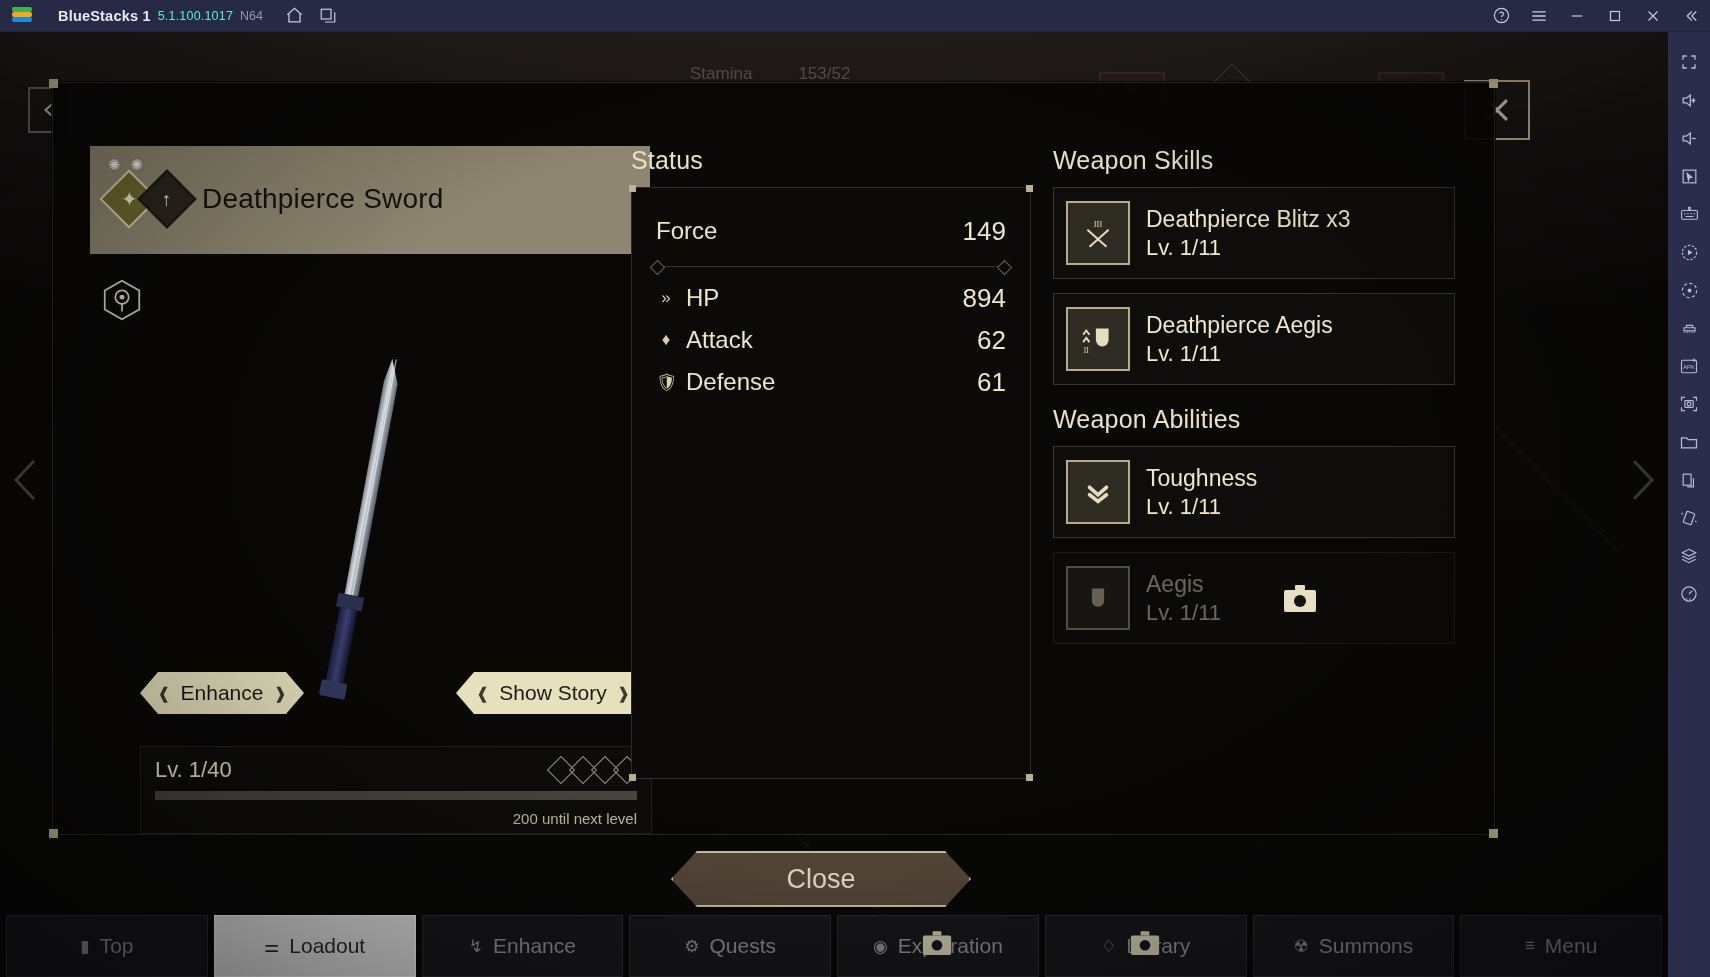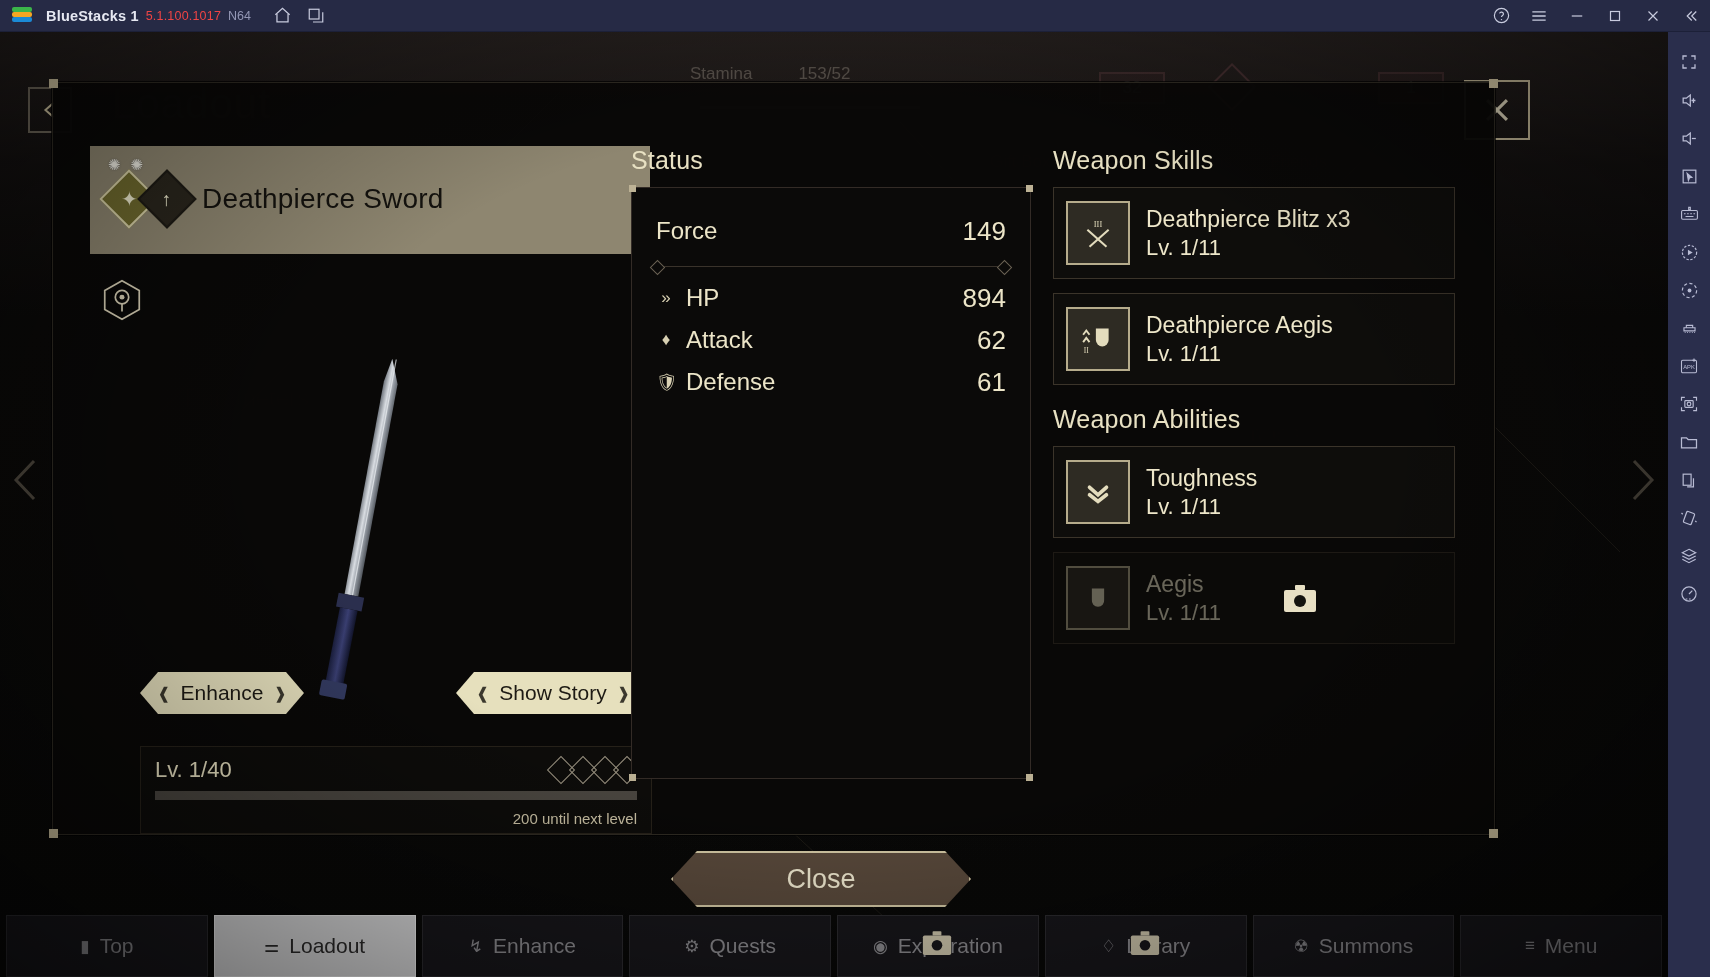--- a/index.html
+++ b/index.html
@@ -15,22 +15,22 @@
   .titlebar {
     position: absolute; top: 0; left: 0; width: 1710px; height: 32px;
     background: #262a45; display: flex; align-items: center;
     border-bottom: 1px solid #1c2038;
   }
   .bs-logo { width: 22px; height: 18px; margin-left: 12px; position: relative; }
   .bs-logo i { position: absolute; left: 0; width: 20px; height: 5px; border-radius: 2px; }
   .bs-logo i:nth-child(1) { top: 0; background: #3bb54a; }
   .bs-logo i:nth-child(2) { top: 5px; background: #f5a623; }
   .bs-logo i:nth-child(3) { top: 10px; background: #1b8ad6; }
-  .bs-title { color: #e6e8f2; font-size: 14.5px; font-weight: bold; margin-left: 12px; letter-spacing: .2px; }
-  .bs-ver { color: #ef4444; font-size: 12.5px; margin-left: 7px; letter-spacing: .2px; }
+  .bs-title { color: #e6e8f2; font-size: 14.5px; font-weight: bold; margin-left: 24px; letter-spacing: .2px; }
+  .bs-ver { color: #5eead4; font-size: 12.5px; margin-left: 7px; letter-spacing: .2px; }
   .bs-n64 { color: #9296b4; font-size: 12.5px; margin-left: 7px; }
   .tb-ico { width: 34px; height: 32px; display: flex; align-items: center; justify-content: center; color: #c8cbde; }
   .tb-ico svg { display: block; }
   .tb-spacer { flex: 1; }
   .tb-right { display: flex; align-items: center; height: 32px; }
   .tb-right .tb-ico { width: 38px; }
 
   
   .sidebar {
     position: absolute; top: 32px; right: 0; width: 42px; height: 945px;

